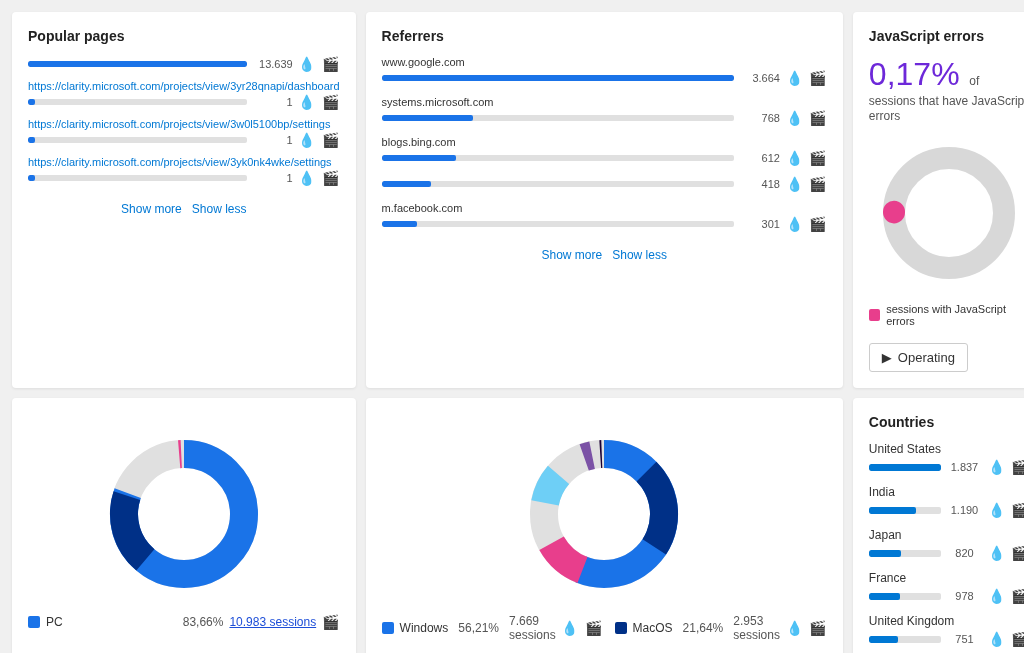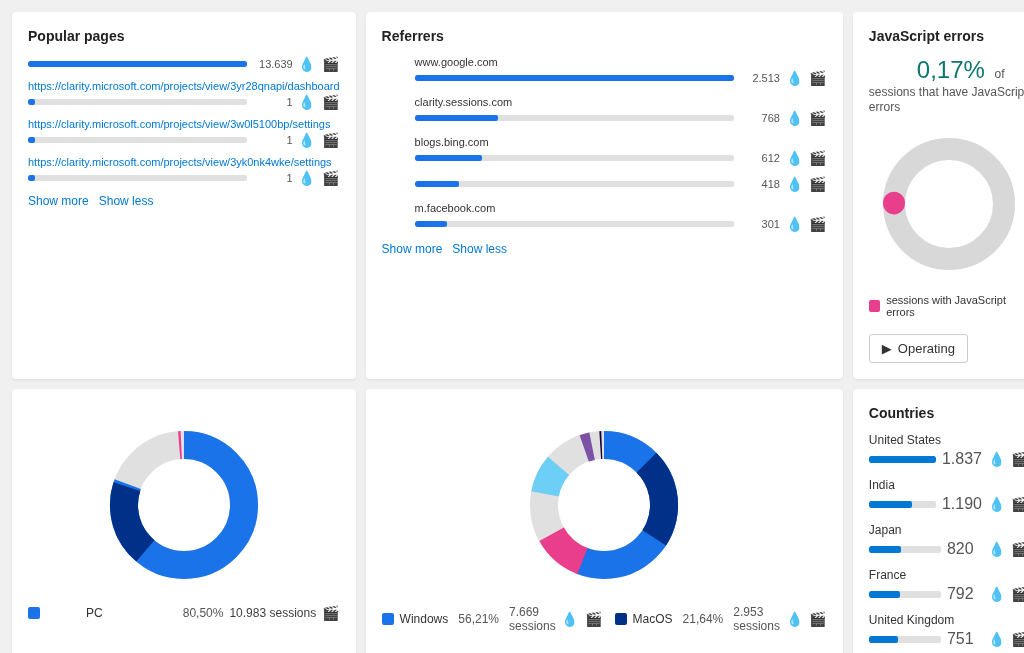--- a/index.html
+++ b/index.html
@@ -60,23 +60,24 @@
       color: #555;
       min-width: 40px;
       text-align: right;
     }
     .icon-btn {
       color: #0078d4;
       font-size: 14px;
       cursor: pointer;
     }
     .show-links {
-      margin-top: 8px;
+      margin-top: 16px;
       display: flex;
       gap: 10px;
+      justify-content: center;
     }
     .show-link {
       color: #0078d4;
       font-size: 12px;
       cursor: pointer;
       text-decoration: none;
     }
 
     
     .donut-wrap {
@@ -93,43 +94,41 @@
       gap: 6px;
       margin-bottom: 6px;
       font-size: 12px;
     }
     .legend-color {
       width: 12px;
       height: 12px;
       border-radius: 2px;
       flex-shrink: 0;
     }
-    .legend-label { flex: 1; margin-left: 40px; }
+    .legend-label { flex: 1; }
     .legend-pct { min-width: 40px; color: #555; }
-    .legend-sessions { min-width: 80px; color: #404040; }
+    .legend-sessions { min-width: 80px; color: #1d4ed8; text-decoration: underline; }
     .legend-icon { color: #0078d4; font-size: 14px; cursor: pointer; }
 
     
     .ref-item {
       margin-bottom: 10px;
-      margin-left: 33px;
     }
     .ref-domain {
       font-size: 11px;
       color: #333;
       margin-bottom: 2px;
     }
 
     
     .js-error-pct {
-      font-size: 24px;
+      font-size: 32px;
       font-weight: 300;
-      color: #0f766e;
+      color: #6d28d9;
       display: inline;
-      margin-left: 48px;
     }
     .js-error-desc {
       font-size: 12px;
       color: #555;
       display: inline;
       margin-left: 6px;
     }
     .donut-legend-row {
       display: flex;
       align-items: center;
@@ -171,24 +170,24 @@
       background: #e0e0e0;
       border-radius: 2px;
       overflow: hidden;
     }
     .country-bar-fill {
       height: 100%;
       background: #0078d4;
       border-radius: 2px;
     }
     .country-value {
-      font-size: 16px;
+      font-size: 11px;
       color: #555;
       min-width: 35px;
-      text-align: left;
+      text-align: center;
     }
 
     
     .os-legend {
       display: grid;
       grid-template-columns: 1fr 1fr;
       gap: 4px 12px;
       margin-top: 8px;
     }
     .os-legend-item {
@@ -258,27 +257,27 @@
 
   <div class="card">
     <div class="card-title">Referrers</div>
     <div id="referrers-list">
         <div class="ref-item">
     <div class="ref-domain">www.google.com</div>
     <div class="bar-row">
       <div class="bar-container">
         <div class="bar-fill" style="width:100%;background:#1a73e8;"></div>
       </div>
-      <span class="bar-value">2.513</span>
+      <span class="bar-value">3.664</span>
       <span class="icon-btn">💧</span>
       <span class="icon-btn">🎬</span>
     </div>
   </div>
         <div class="ref-item">
-    <div class="ref-domain">clarity.sessions.com</div>
+    <div class="ref-domain">systems.microsoft.com</div>
     <div class="bar-row">
       <div class="bar-container">
         <div class="bar-fill" style="width:26%;background:#1a73e8;"></div>
       </div>
       <span class="bar-value">768</span>
       <span class="icon-btn">💧</span>
       <span class="icon-btn">🎬</span>
     </div>
   </div>
         <div class="ref-item">
@@ -351,21 +350,21 @@
           <circle cx="90" cy="90" r="60" fill="none" stroke="#1a73e8" stroke-width="28" stroke-dasharray="303.50820115688964 73.4829172738855" stroke-dashoffset="0" transform="rotate(-90 90 90)"></circle>
           <circle cx="90" cy="90" r="60" fill="none" stroke="#003087" stroke-width="28" stroke-dasharray="70.73060687830124 306.2605115524739" stroke-dashoffset="-303.50820115688964" transform="rotate(199.82898289828978 90 90)"></circle>
           <circle cx="90" cy="90" r="60" fill="none" stroke="#e83e8c" stroke-width="28" stroke-dasharray="2.3375786921400197 374.6535397386351" stroke-dashoffset="-374.2388080351909" transform="rotate(267.37173717371735 90 90)"></circle>
           <circle cx="90" cy="90" r="60" fill="none" stroke="#1a0033" stroke-width="28" stroke-dasharray="0.4147317034441971 376.57638672733094" stroke-dashoffset="-376.57638672733094" transform="rotate(269.60396039603955 90 90)"></circle>
         </svg>
     </div>
     <div class="legend" id="devices-legend">
         <div class="legend-item">
     <span class="legend-color" style="background:#1a73e8;"></span>
     <span class="legend-label">PC</span>
-    <span class="legend-pct">80,50%</span>
+    <span class="legend-pct">83,66%</span>
     <span class="legend-sessions">10.983 sessions</span>
     <span class="legend-icon">🎬</span>
   </div>
       </div>
   </div>
 
   <div class="card">
     <div class="donut-wrap">
       <svg id="os-donut-svg" width="180" height="180" viewBox="0 0 180 180">
           <circle cx="90" cy="90" r="60" fill="none" stroke="#e0e0e0" stroke-width="28"></circle>
@@ -432,21 +431,21 @@
       <span class="icon-btn">💧</span>
       <span class="icon-btn">🎬</span>
     </div>
   </div>
         <div class="country-item">
     <div class="country-name">France</div>
     <div class="country-bar-row">
       <div class="country-bar-container">
         <div class="country-bar-fill" style="width:43%;"></div>
       </div>
-      <span class="country-value">792</span>
+      <span class="country-value">978</span>
       <span class="icon-btn">💧</span>
       <span class="icon-btn">🎬</span>
     </div>
   </div>
         <div class="country-item">
     <div class="country-name">United Kingdom</div>
     <div class="country-bar-row">
       <div class="country-bar-container">
         <div class="country-bar-fill" style="width:41%;"></div>
       </div>

